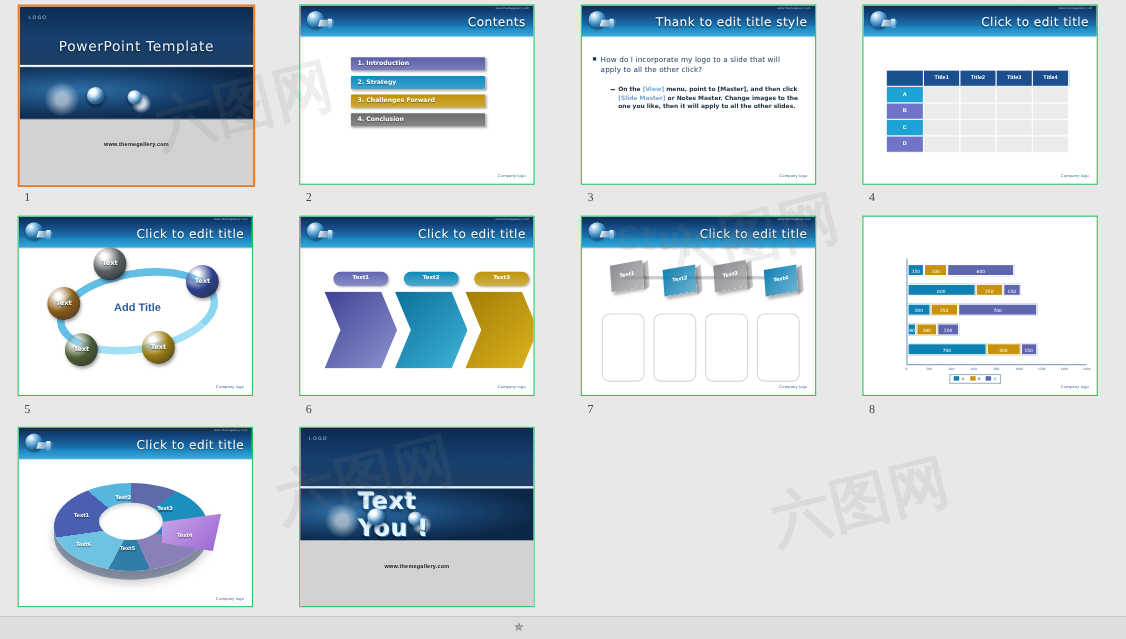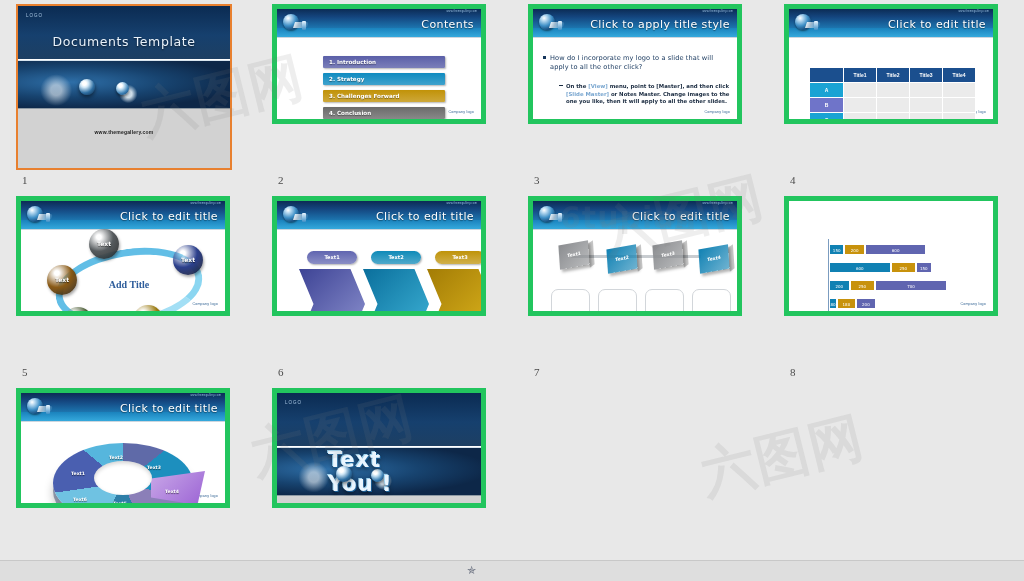--- a/index.html
+++ b/index.html
@@ -23,23 +23,23 @@
   
   #grid {
     position:absolute; left:0; top:0; width:1024px; height:560px;
     display:grid;
     grid-template-columns:repeat(4, 256px);
     grid-template-rows:repeat(3, 192px);
     padding:4px 0 0 16px;
   }
   .cell { position:relative; width:240px; }
   .slide {
-    position:relative; width:214px; height:120px;
+    position:relative; width:214px; height:164px;
     background:#ffffff;
-    border:5px solid #22c55e;
+    border:1px solid #22c55e;
     overflow:hidden;
   }
   .slide.selected { border:2px solid #e8802f; width:216px; height:166px; }
   .slide-num {
     position:absolute; left:6px; top:170px;
     font-family:"Liberation Serif", serif; font-size:11px; color:#4a4a4a;
   }
 
   
   .hdr {
@@ -175,21 +175,21 @@
   .sph {
     position:absolute; width:30px; height:30px; border-radius:50%;
     font-size:6px; font-weight:bold; color:#fff; text-align:center; line-height:30px;
     box-shadow:1px 2px 3px rgba(0,0,0,.35);
     text-shadow:0 1px 1px rgba(0,0,0,.6);
     font-family:"DejaVu Sans", sans-serif;
   }
   .addtitle {
     position:absolute; left:60px; top:78px; width:96px; text-align:center;
     font-size:10px; color:#2e5d9b; font-weight:bold;
-    font-family:Liberation Serif, serif;
+    font-family:Liberation Sans, sans-serif;
   }
 
   
   .pill {
     position:absolute; top:50px; width:50px; height:13px; border-radius:7px;
     font-size:5px; color:#fff; font-weight:bold; text-align:center; line-height:13px;
     box-shadow:1px 1px 2px rgba(0,0,0,.3); font-family:"DejaVu Sans", sans-serif;
   }
   .chev {
     position:absolute; top:68px; height:70px; width:66px;
@@ -271,21 +271,21 @@
   <span class="wm-mark wm-a" style="left:250px; top:400px;">六图网</span>
   <span class="wm-mark wm-a" style="left:700px; top:420px;">六图网</span>
   <span class="wm-mark wm-b" style="left:560px; top:200px;">6tupian</span>
 </div>
 
 <div id="grid">
     <div class="cell">
       <div class="slide selected">
   <div class="cover-top">
     <span class="cover-logo">LOGO</span>
-    <div class="cover-title">Documents Template</div>
+    <div class="cover-title">PowerPoint Template</div>
   </div>
   <div class="cover-band"></div>
   <div class="cover-foot">
     <div class="cover-url">www.themegallery.com</div>
   </div>
       </div>
       <span class="slide-num">1</span>
     </div>
     <div class="cell">
       <div class="slide">
@@ -311,21 +311,21 @@
         <div class="cbar" style="top:98px; background:linear-gradient(180deg,#6b6b6b,#6b6b6bcc);">
             <span>4. Conclusion</span>
           </div>
       </div>
       <span class="slide-num">2</span>
     </div>
     <div class="cell">
       <div class="slide">
   <div class="hdr">
     <span class="hdr-url">www.themegallery.com</span>
-    <span class="hdr-title">Click to apply title style</span>
+    <span class="hdr-title">Thank to edit title style</span>
     <span class="hdr-orb">
       <span class="orb-ball"></span>
             <span class="orb-tail"></span>
             <span class="orb-chip"></span>
     </span>
   </div>
   <span class="co-logo">Company logo</span>
         <div class="b1">
           <span class="dot"></span>
           <span>How do I incorporate my logo to a slide that will apply to all the other click?</span>

